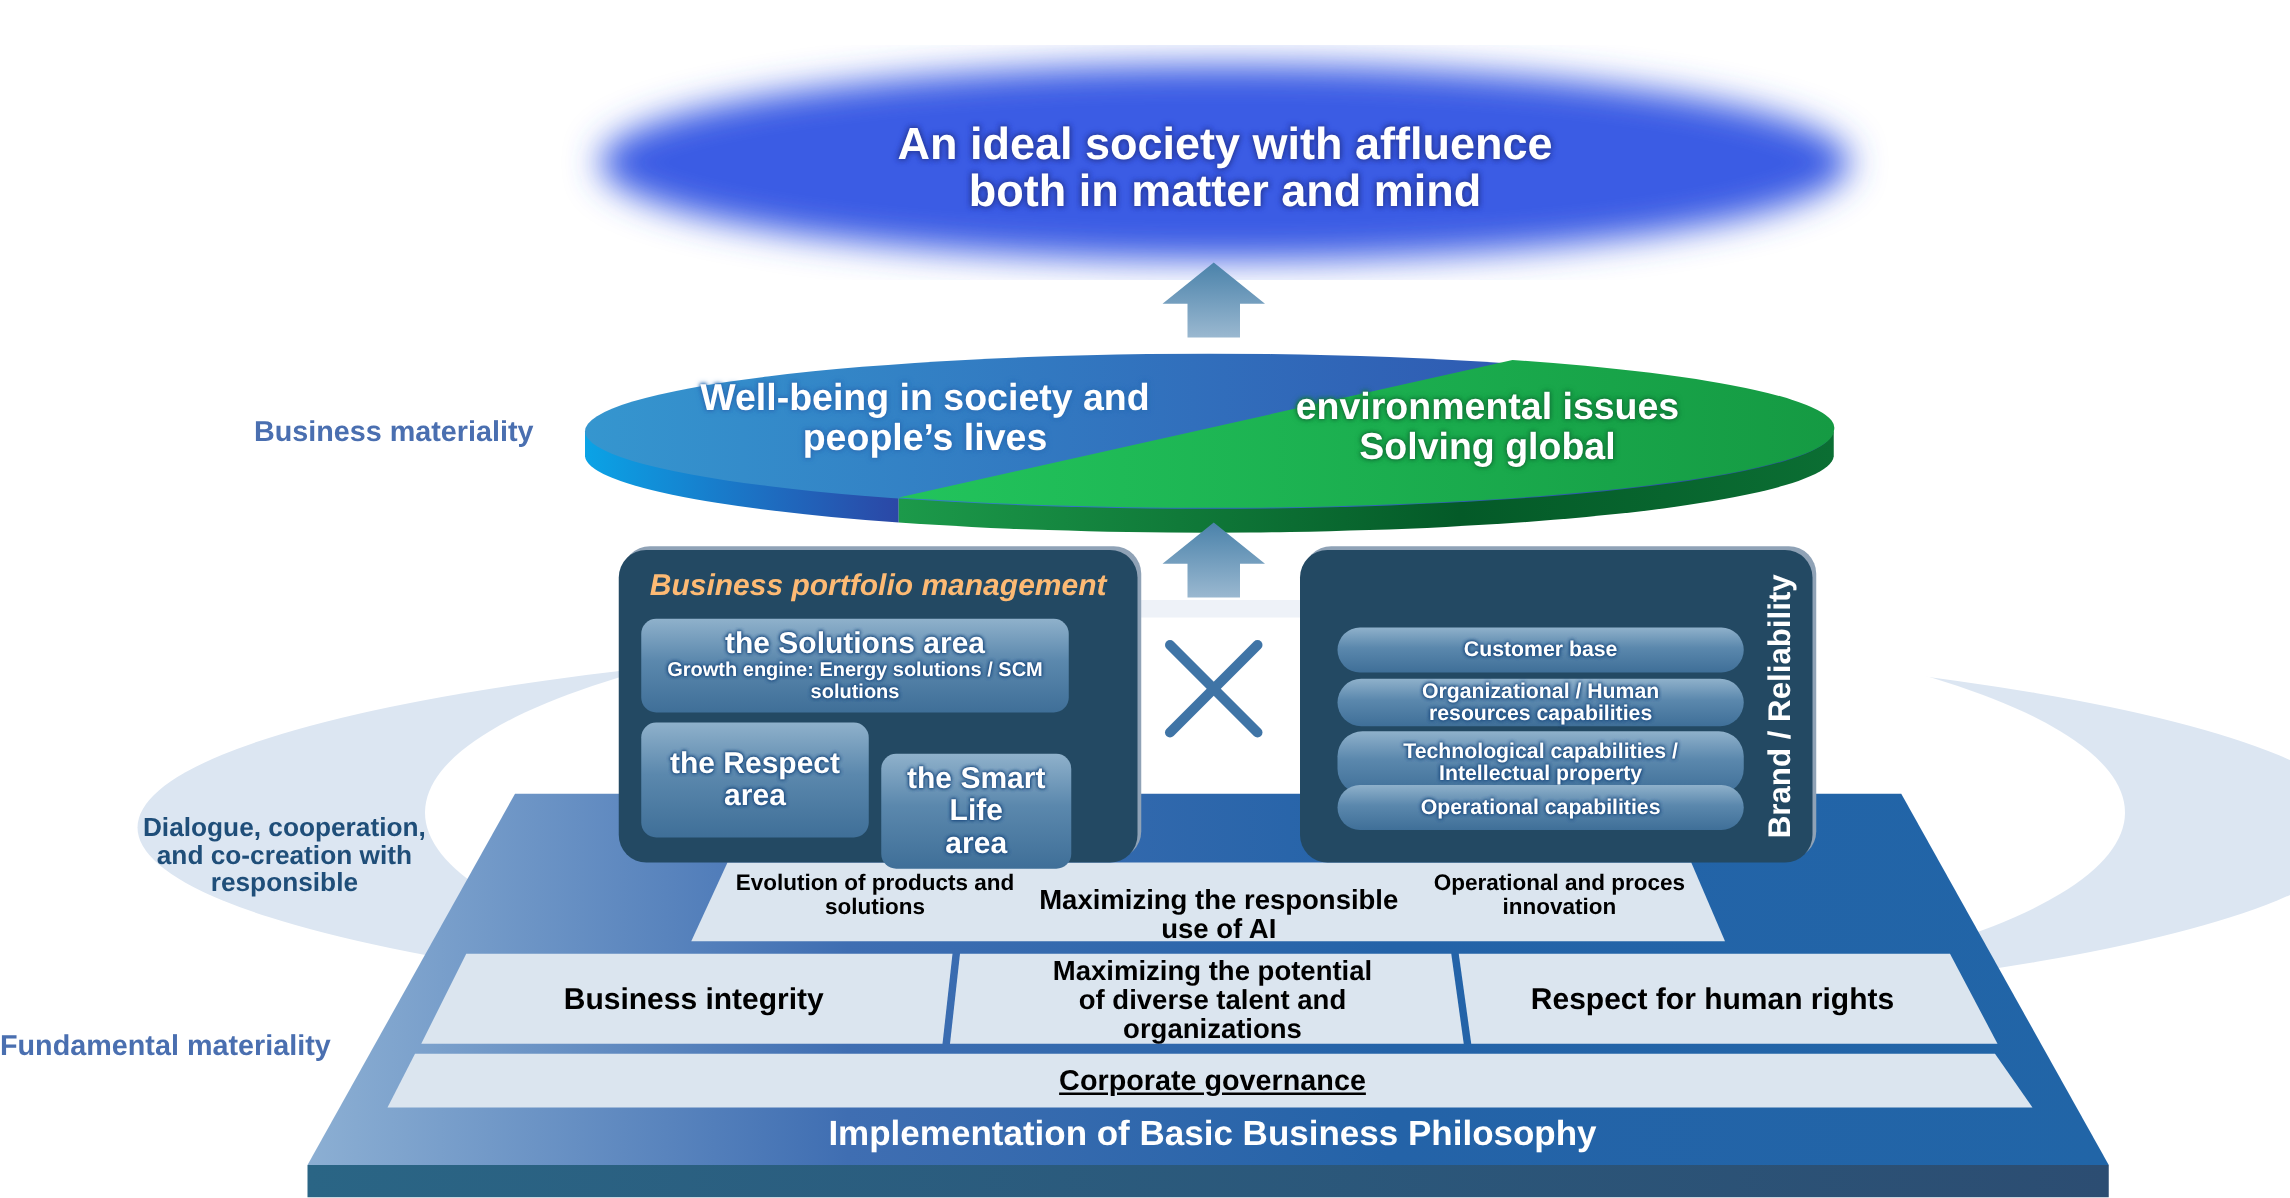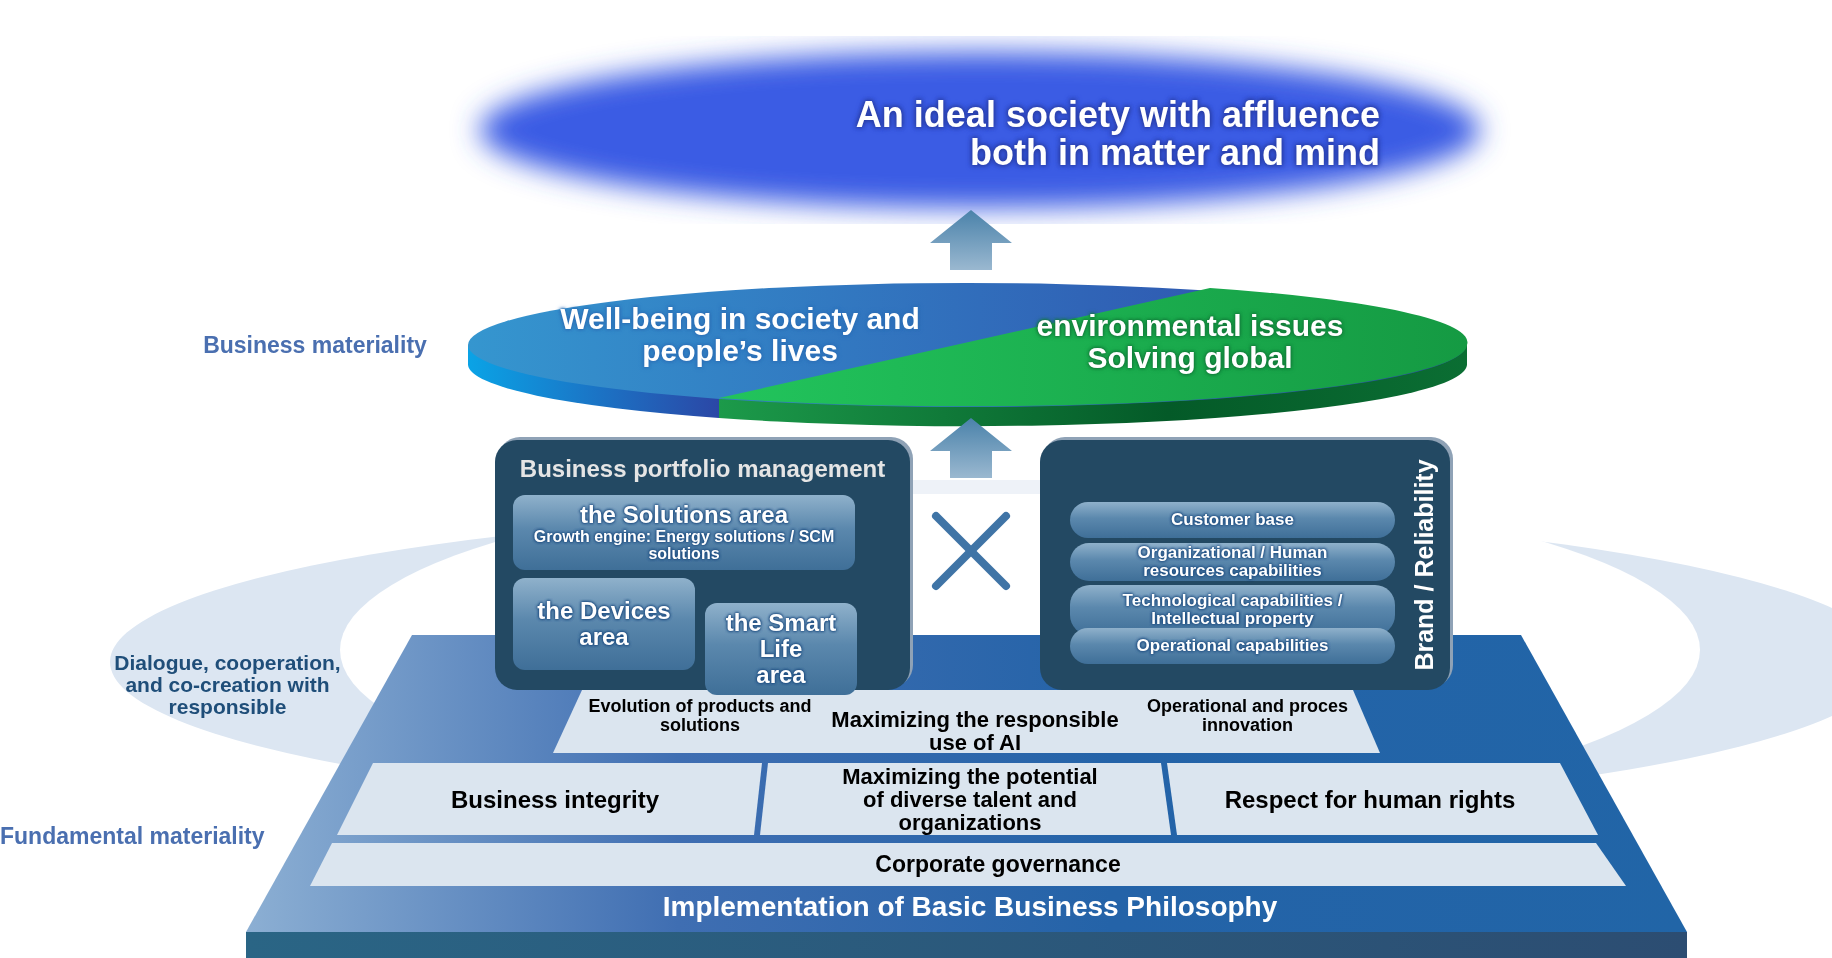--- a/index.html
+++ b/index.html
@@ -9,21 +9,21 @@
   svg.bg { position:absolute; left:0; top:0; }
   .lbl { position:absolute; font-weight:bold; text-align:center; line-height:1.05; }
   .side-lbl { color:#4a6fb0; font-size:23px; }
   .dialogue { color:#1f4e79; font-size:21px; }
   .goal { color:#fff; font-size:36px; text-shadow:0 0 4px #2a3fa8,0 0 4px #2a3fa8,0 0 6px #2a3fa8; }
   .disk-txt { color:#fff; font-size:30px; }
   .disk-txt.blue { text-shadow:0 0 3px #2d6fb6,0 0 3px #2d6fb6,0 0 5px #2d6fb6; }
   .disk-txt.green { text-shadow:0 0 3px #137a3a,0 0 3px #137a3a,0 0 5px #137a3a; }
   .panel { position:absolute; background:#234963; border-radius:22px;
            box-shadow:3px -3px 0 #8fa2b6; }
-  .panel-title { color:#e5e5e5; font-weight:bold; font-size:24px; text-align:center; line-height:1.05; }
+  .panel-title { color:#fdba74; font-weight:bold; font-size:24px; text-align:center; line-height:1.05;font-style:italic; }
   .tile { position:absolute; border-radius:12px;
           background:linear-gradient(180deg,#8fb1cb 0%,#5b88ad 45%,#3f6f98 100%);
           color:#fff; font-weight:bold; text-align:center; display:flex; flex-direction:column;
           justify-content:center; align-items:center; line-height:1.08;
           text-shadow:0 0 3px #1f4e82,0 0 3px #1f4e82,0 0 3px #1f4e82; }
   .pill { position:absolute; left:30px; width:325px; border-radius:20px;
           background:linear-gradient(180deg,#8fb1cb 0%,#5b88ad 45%,#3f6f98 100%);
           color:#fff; font-weight:bold; font-size:17px; text-align:center; display:flex;
           align-items:center; justify-content:center; line-height:1.05;
           text-shadow:0 0 3px #1f4e82,0 0 3px #1f4e82,0 0 3px #1f4e82; }
@@ -108,21 +108,21 @@
   <polygon points="1167,763 1560,763 1598,835 1177,835" fill="#dbe5ef"></polygon>
 
   <polygon points="332,843 1596,843 1626,886 310,886" fill="#dbe5ef"></polygon>
 
   <g stroke="#3f74a6" stroke-width="8" stroke-linecap="round">
     <line x1="936" y1="516" x2="1006" y2="586"></line>
     <line x1="1006" y1="516" x2="936" y2="586"></line>
   </g>
 </svg>
 
-<div class="lbl goal" style="left:580px; top:96px; width:800px;text-align:right;">
+<div class="lbl goal" style="left:580px; top:96px; width:800px;">
   <div>An ideal society with affluence</div>
   <div>both in matter and mind</div>
 </div>
 
 <div class="lbl side-lbl" style="left:190px; top:333px; width:250px;">Business materiality</div>
 <div class="lbl dialogue" style="left:100px; top:652px; width:255px;">
   <div>Dialogue, cooperation,</div>
   <div>and co-creation with</div>
   <div>responsible</div>
 </div>
@@ -138,21 +138,21 @@
 </div>
 
 <div class="panel" style="left:495px; top:440px; width:415px; height:250px;">
   <div class="panel-title abs" style="left:0; top:16px; width:415px;">Business portfolio management</div>
   <div class="tile" style="left:18px; top:55px; width:342px; height:75px;">
     <div style="font-size:24px;">the Solutions area</div>
     <div style="font-size:16px;">Growth engine: Energy solutions / SCM</div>
     <div style="font-size:16px;">solutions</div>
   </div>
   <div class="tile" style="left:18px; top:138px; width:182px; height:92px; font-size:24px;">
-    <div>the Devices</div>
+    <div>the Respect</div>
     <div>area</div>
   </div>
   <div class="tile" style="left:210px; top:138px; width:152px; height:92px; font-size:24px;margin-top:25px;">
     <div>the Smart Life</div>
     <div>area</div>
   </div>
 </div>
 
 <div class="panel" style="left:1040px; top:440px; width:410px; height:250px;">
   <div class="pill" style="top:62px; height:36px;">
@@ -194,14 +194,14 @@
 </div>
 
 <div class="band-txt" style="left:370px; top:787px; width:370px; font-size:24px;">Business integrity</div>
 <div class="band-txt" style="left:775px; top:765px; width:390px; font-size:22px;">
   <div>Maximizing the potential</div>
   <div>of diverse talent and</div>
   <div>organizations</div>
 </div>
 <div class="band-txt" style="left:1180px; top:787px; width:380px; font-size:24px;">Respect for human rights</div>
 
-<div class="band-txt" style="left:728px; top:852px; width:540px; font-size:23px;">Corporate governance</div>
+<div class="band-txt" style="left:700px; top:852px; width:540px; font-size:23px;text-decoration:underline;">Corporate governance</div>
 <div class="band-txt" style="left:520px; top:892px; width:900px; font-size:28px; color:#ffffff;">Implementation of Basic Business Philosophy</div>
 
 </body></html>

